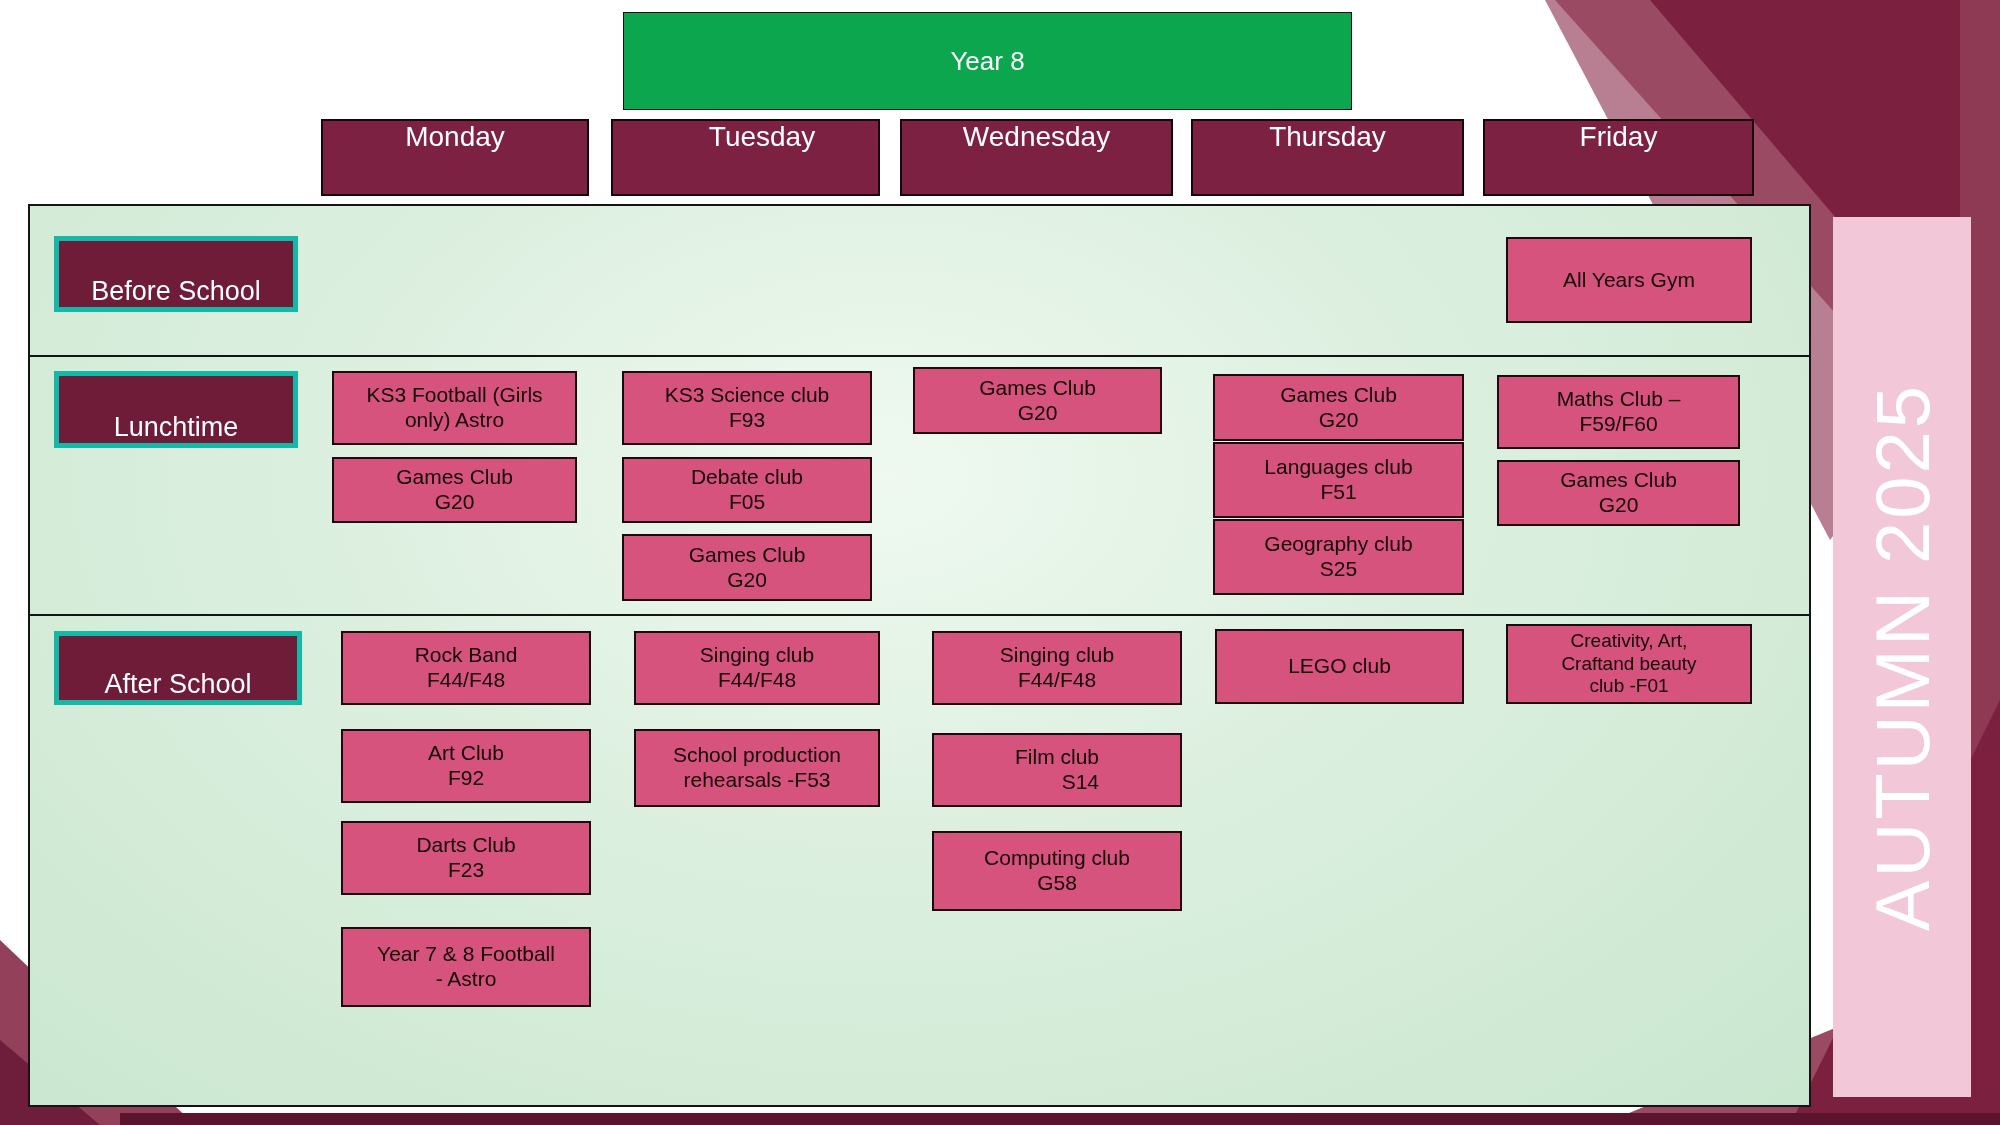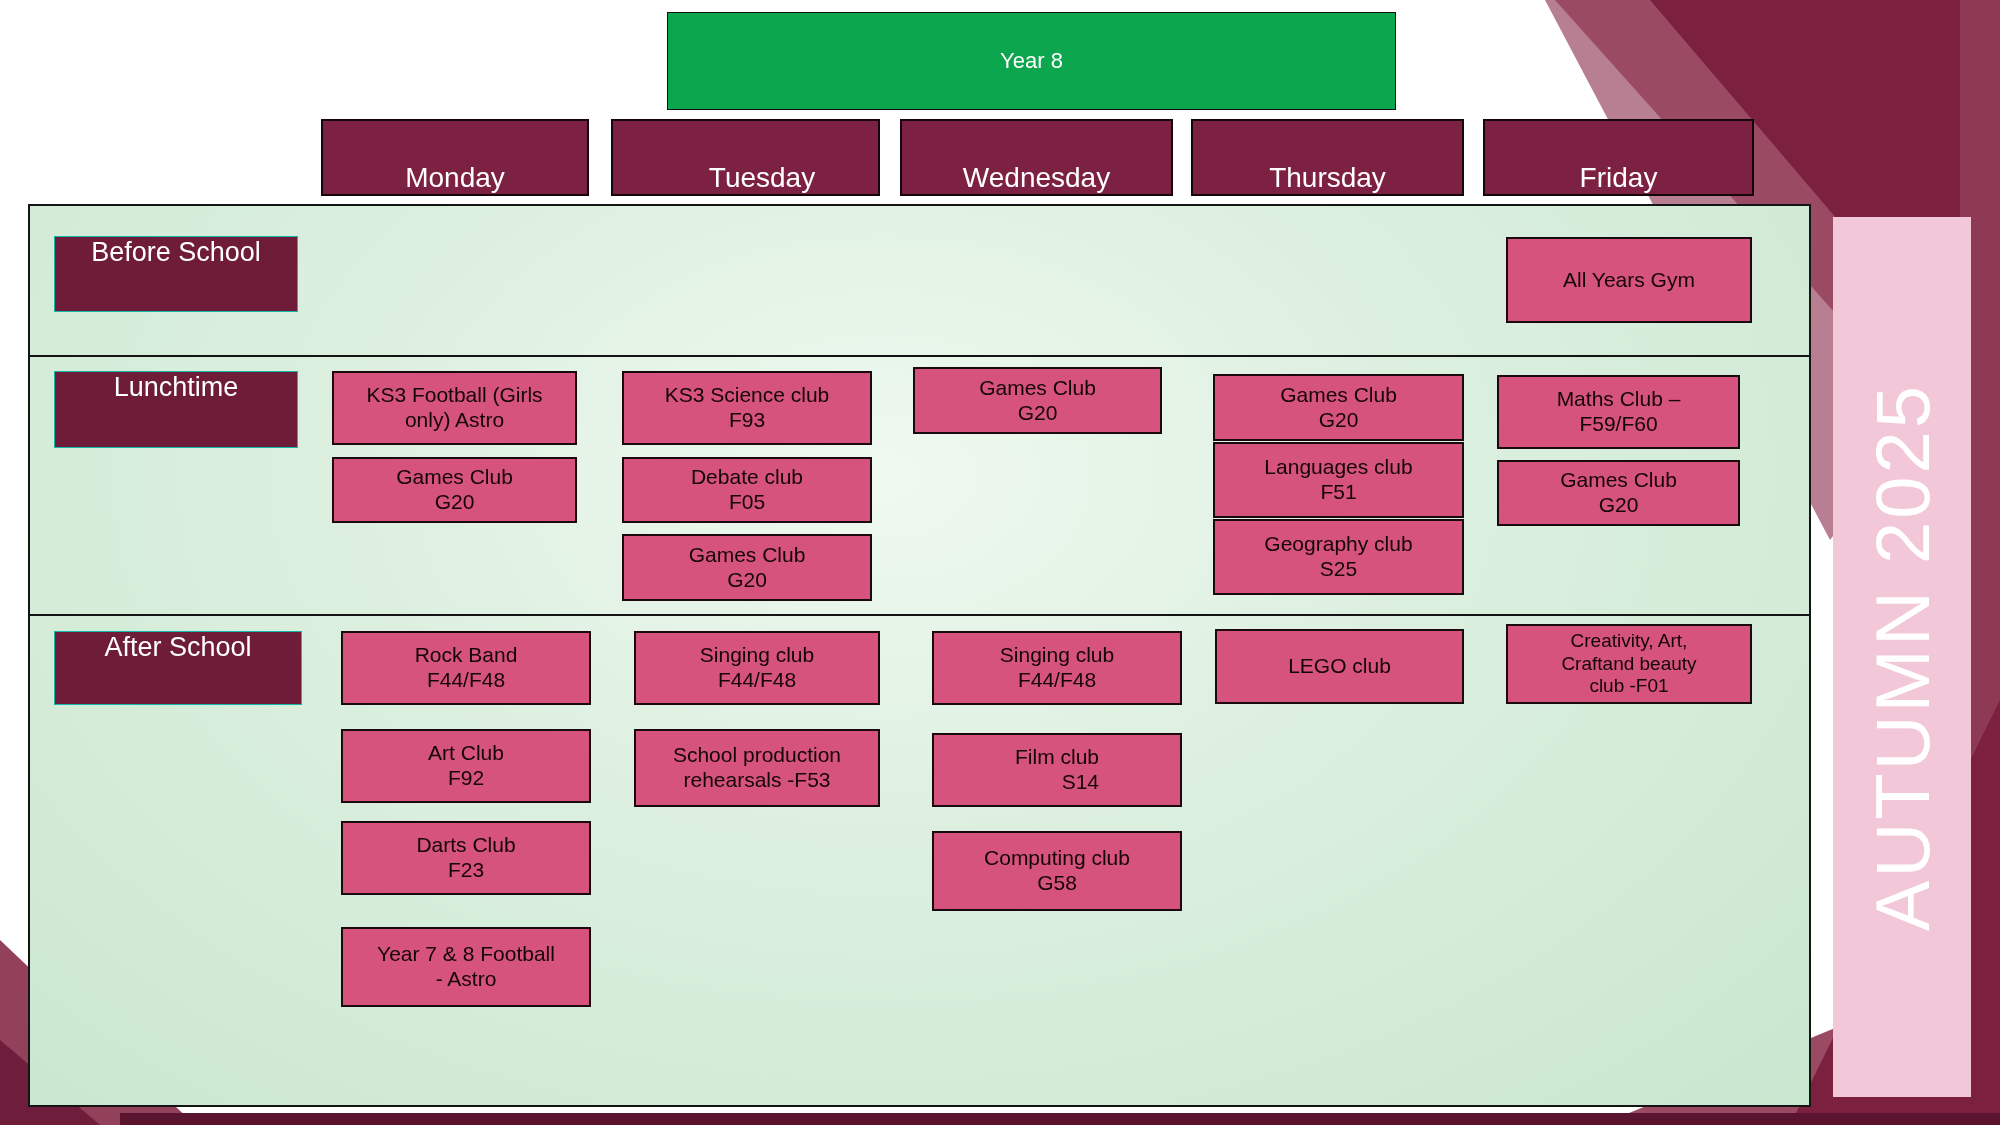--- a/index.html
+++ b/index.html
@@ -16,52 +16,51 @@
     left: 0; top: 0;
     width: 2000px; height: 1125px;
     z-index: 0;
   }
   .title-box {
     position: absolute;
     left: 623px; top: 12px; width: 727px; height: 96px;
     background: #0ca64e;
     border: 1px solid #111;
     display: flex; align-items: center; justify-content: center;
-    color: #ffffff; font-size: 22px;
+    color: #ffffff; font-size: 26px;
     z-index: 2;
-    margin-left: 44px;
   }
   .daybox {
     position: absolute;
     top: 119px; height: 77px;
     background: #7c2141;
     border: 2px solid #14060c;
-    display: flex; align-items: flex-end; justify-content: center;
+    display: flex; align-items: flex-start; justify-content: center;
     color: #ffffff; font-size: 28px;
     box-sizing: border-box;
     z-index: 2;
   }
   .panel {
     position: absolute;
     left: 28px; top: 204px; width: 1783px; height: 903px;
     border: 2px solid #141414;
     background: radial-gradient(ellipse at 48% 30%, #eff9f0 0%, #ddf0e0 40%, #c9e6cf 100%);
     box-sizing: border-box;
     z-index: 1;
   }
   .divider {
     position: absolute;
     left: 0; width: 100%; height: 2px;
     background: #141414;
   }
   .rowlabel {
     position: absolute;
     background: #6e1c38;
-    border: 1px solid #14b8a6;
-    display: flex; align-items: flex-start; justify-content: center;
+    border: 5px solid #14b8a6;
+    display: flex; align-items: flex-end; justify-content: center;
     color: #ffffff; font-size: 27px;
     box-sizing: border-box;
     z-index: 3;
   }
   .card {
     position: absolute;
     background: #d5537d;
     border: 2px solid #1a0a10;
     display: flex; align-items: center; justify-content: center;
     text-align: center;

